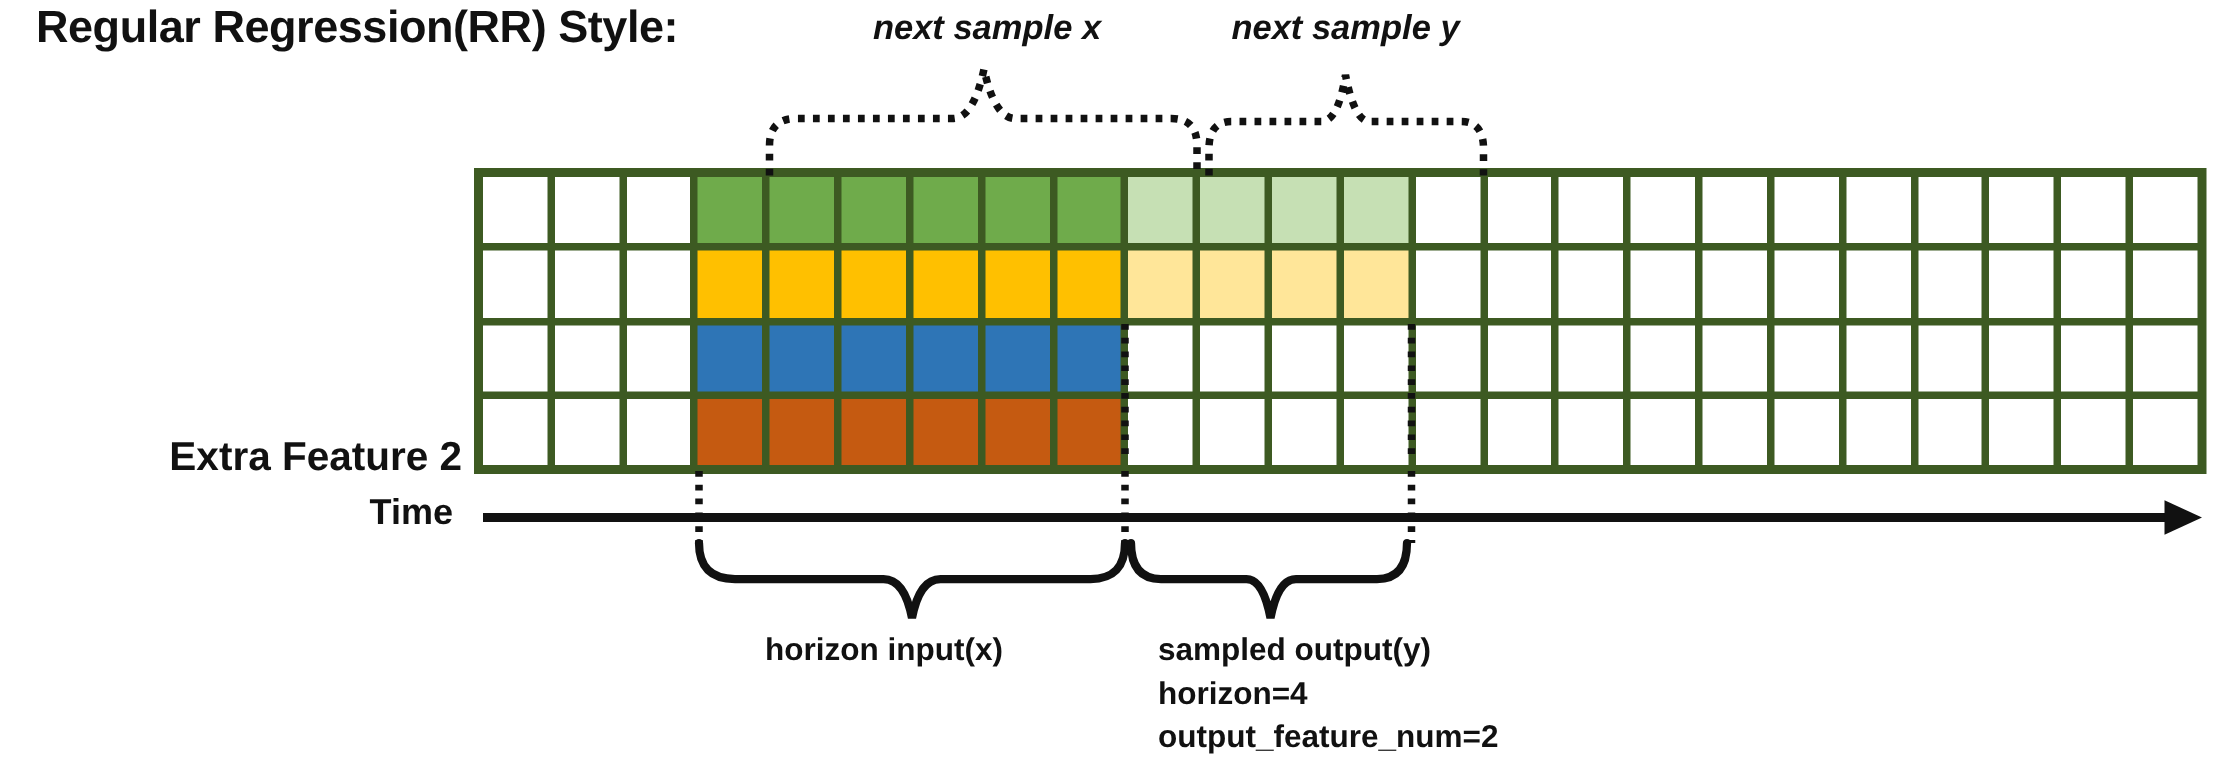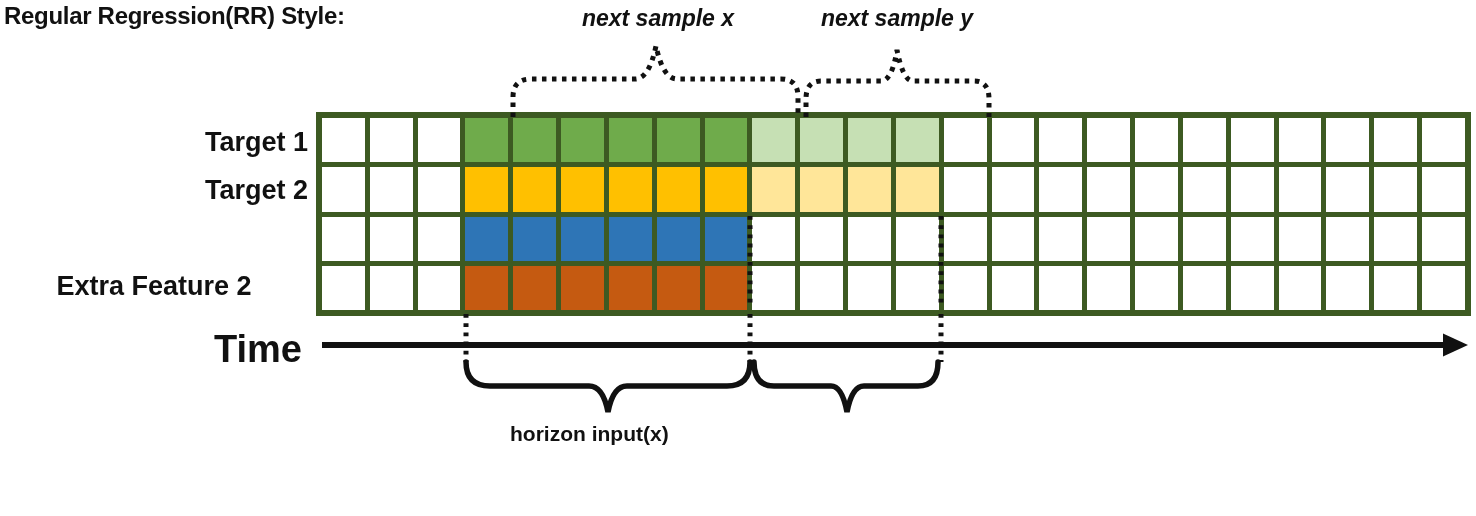--- a/index.html
+++ b/index.html
@@ -7,42 +7,42 @@
     position: relative;
     width: 1476px;
     height: 516px;
     background: #ffffff;
     overflow: hidden;
     color: #111111;
     font-family: "Liberation Sans", sans-serif;
   }
   .title {
     position: absolute;
-    left: 4px;
+    left: 24px;
     top: 2px;
-    font-size: 24px;
+    font-size: 30px;
     font-weight: 700;
     letter-spacing: -0.3px;
     white-space: nowrap;
   }
   .row-label {
     position: absolute;
     left: 0;
     width: 308px;
     height: 48px;
     line-height: 48px;
     text-align: right;
     font-size: 27px;
     font-weight: 700;
     white-space: nowrap;
   }
   .row-label-0 { top: 118px; }
   .row-label-1 { top: 166px; }
   .row-label-2 { top: 214px; }
-  .row-label-3 { top: 262px; text-align: center; }
+  .row-label-3 { top: 280px; }
   .grid {
     position: absolute;
     left: 316px;
     top: 112px;
     width: 1155px;
     height: 204px;
     box-sizing: border-box;
     padding: 6px;
     display: grid;
     gap: 5px;
@@ -64,21 +64,21 @@
     white-space: nowrap;
   }
   .note-x { left: 658px; }
   .note-y { left: 897px; }
   .time-label {
     position: absolute;
     left: 170px;
     width: 132px;
     top: 328px;
     text-align: right;
-    font-size: 38px;
+    font-size: 24px;
     font-weight: 700;
   }
   .caption {
     position: absolute;
     top: 419px;
     font-size: 21px;
     font-weight: 600;
     line-height: 29px;
     white-space: nowrap;
   }
@@ -88,22 +88,20 @@
 </head>
 <body>
 
 <div class="canvas">
 
   <div class="title">Regular Regression(RR) Style:</div>
 
   <div class="note-italic note-x">next sample x</div>
   <div class="note-italic note-y">next sample y</div>
 
-  <div class="row-label row-label-0">Target 1</div>
-  <div class="row-label row-label-1">Target 2</div>
   <div class="row-label row-label-3">Extra Feature 2</div>
 
   <div class="grid" id="sampling-grid" style="background: rgb(61, 90, 34); grid-template-columns: repeat(24, 1fr); grid-template-rows: repeat(4, 1fr);">
       <div class="cell" style="background: rgb(255, 255, 255);"></div>
       <div class="cell" style="background: rgb(255, 255, 255);"></div>
       <div class="cell" style="background: rgb(255, 255, 255);"></div>
       <div class="cell" style="background: rgb(111, 171, 75);"></div>
       <div class="cell" style="background: rgb(111, 171, 75);"></div>
       <div class="cell" style="background: rgb(111, 171, 75);"></div>
       <div class="cell" style="background: rgb(111, 171, 75);"></div>
@@ -213,14 +211,19 @@
 
     <path d="M 754 362 Q 754 386 774 386 L 831 386 Q 842 386 847 412 Q 852 386 864 386 L 918 386 Q 938 386 938 362" fill="none" stroke="#111111" stroke-width="5.5" stroke-linecap="round"></path>
   </svg>
 
   <div class="time-label">Time</div>
 
   <div class="caption caption-input">
     <div>horizon input(x)</div>
   </div>
 
+  <div class="caption caption-output">
+    <div>sampled output(y)</div>
+    <div>horizon=4</div>
+    <div>output_feature_num=2</div>
+  </div>
 
 </div>
 
 </body></html>

